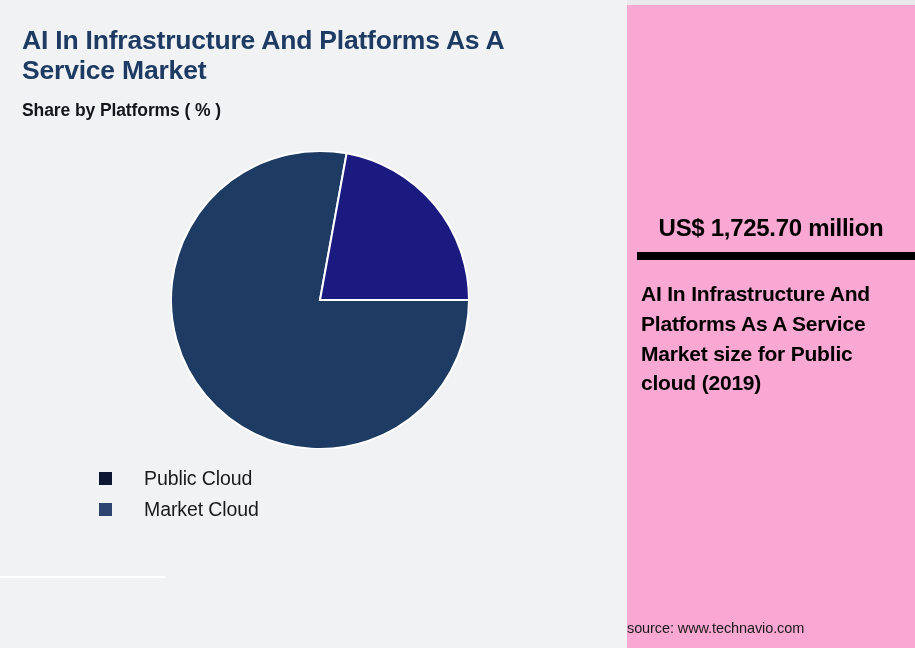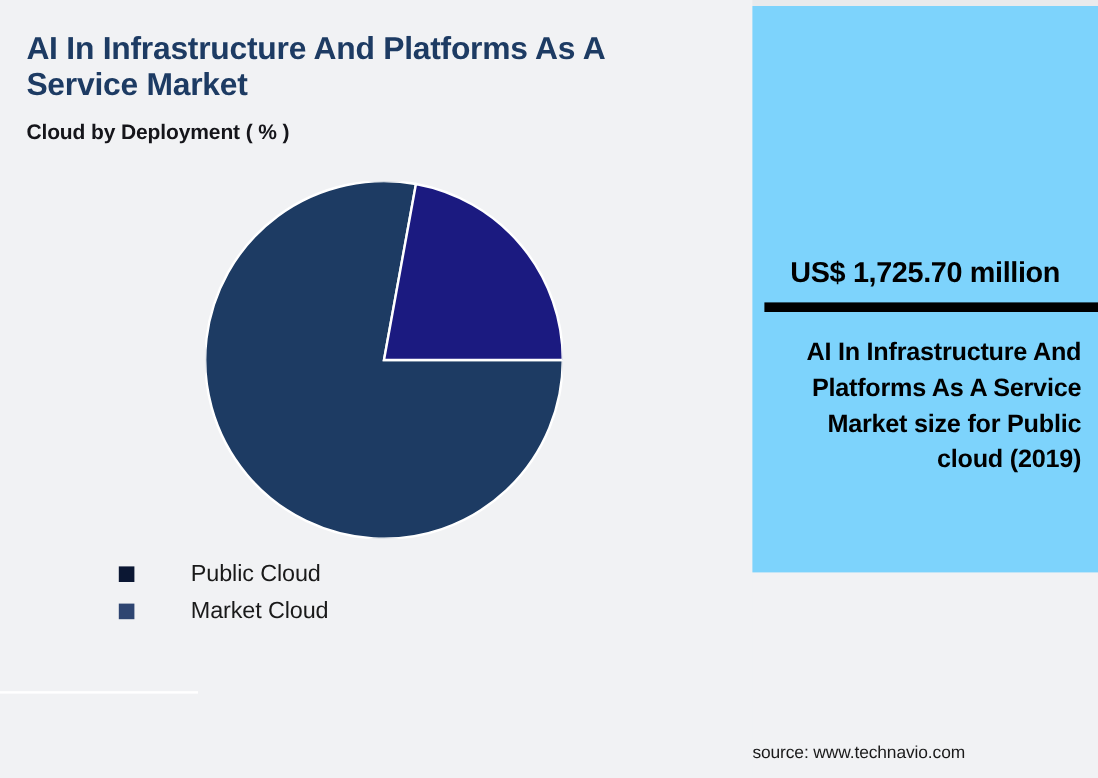--- a/index.html
+++ b/index.html
@@ -31,45 +31,45 @@
 
   
   .pie-wrap { position:absolute; left:171px; top:151px; width:298px; height:298px; }
   .pie-wrap svg { display:block; width:298px; height:298px; }
 
   
   .legend { position:absolute; left:99px; top:463px; }
   .legend-row { display:flex; align-items:center; height:31px; }
   .legend-swatch { width:13px; height:13px; flex:0 0 auto; }
   .legend-label {
-    margin-left:47px; font-size:19.5px; color:#1a1a1a;
+    margin-left:32px; font-size:19.5px; color:#1a1a1a;
     letter-spacing:-0.1px; white-space:nowrap;
   }
   .bottom-rule {
     position:absolute; left:0; top:576px; width:165px; height:2px;
     background:#ffffff;
   }
 
   
   .right-panel {
-    position:absolute; left:627px; top:5px; width:288px; height:472px;
-    background:#7dd3fc;
+    position:absolute; left:627px; top:5px; width:288px; height:643px;
+    background:#f9a8d4;
   }
   .kpi-value {
     position:absolute; left:0; top:209px; width:288px;
     text-align:center; font-size:24px; font-weight:bold;
     color:#000000; letter-spacing:-0.3px; white-space:nowrap;
   }
   .kpi-rule {
     position:absolute; left:10px; top:247px; width:288px; height:8px;
     background:#000000;
   }
   .kpi-caption {
     position:absolute; left:14px; top:274px; width:260px;
-    text-align:right; font-size:21px; font-weight:bold;
+    text-align:left; font-size:21px; font-weight:bold;
     color:#000000; line-height:1.42; letter-spacing:-0.2px;
   }
   .source-note {
     position:absolute; left:0; top:615px; width:288px;
     text-align:left; font-size:14.5px; color:#1a1a1a;
     letter-spacing:-0.1px;
   }
   .panel-top-edge {
     position:absolute; left:627px; top:0; width:288px; height:5px;
     background:#e9eaec;
@@ -77,21 +77,21 @@
 </style>
 </head>
 <body>
 
 <div id="root">
 
   <div class="left-panel">
 
     <div class="chart-title">AI In Infrastructure And Platforms As A Service Market</div>
 
-    <div class="chart-subtitle">Cloud by Deployment ( % )</div>
+    <div class="chart-subtitle">Share by Platforms ( % )</div>
 
     <div class="pie-wrap">
       <svg viewBox="0 0 298 298">
 
         <path fill="#1d3b63" stroke="#ffffff" stroke-width="2" d="M 149 149 L 298 149 A 149 149 0 1 1 175.64 2.32 Z"></path>
 
         <path fill="#1b1a80" stroke="#ffffff" stroke-width="2" d="M 149 149 L 175.64 2.32 A 149 149 0 0 1 298 149 Z"></path>
       </svg>
     </div>
 

